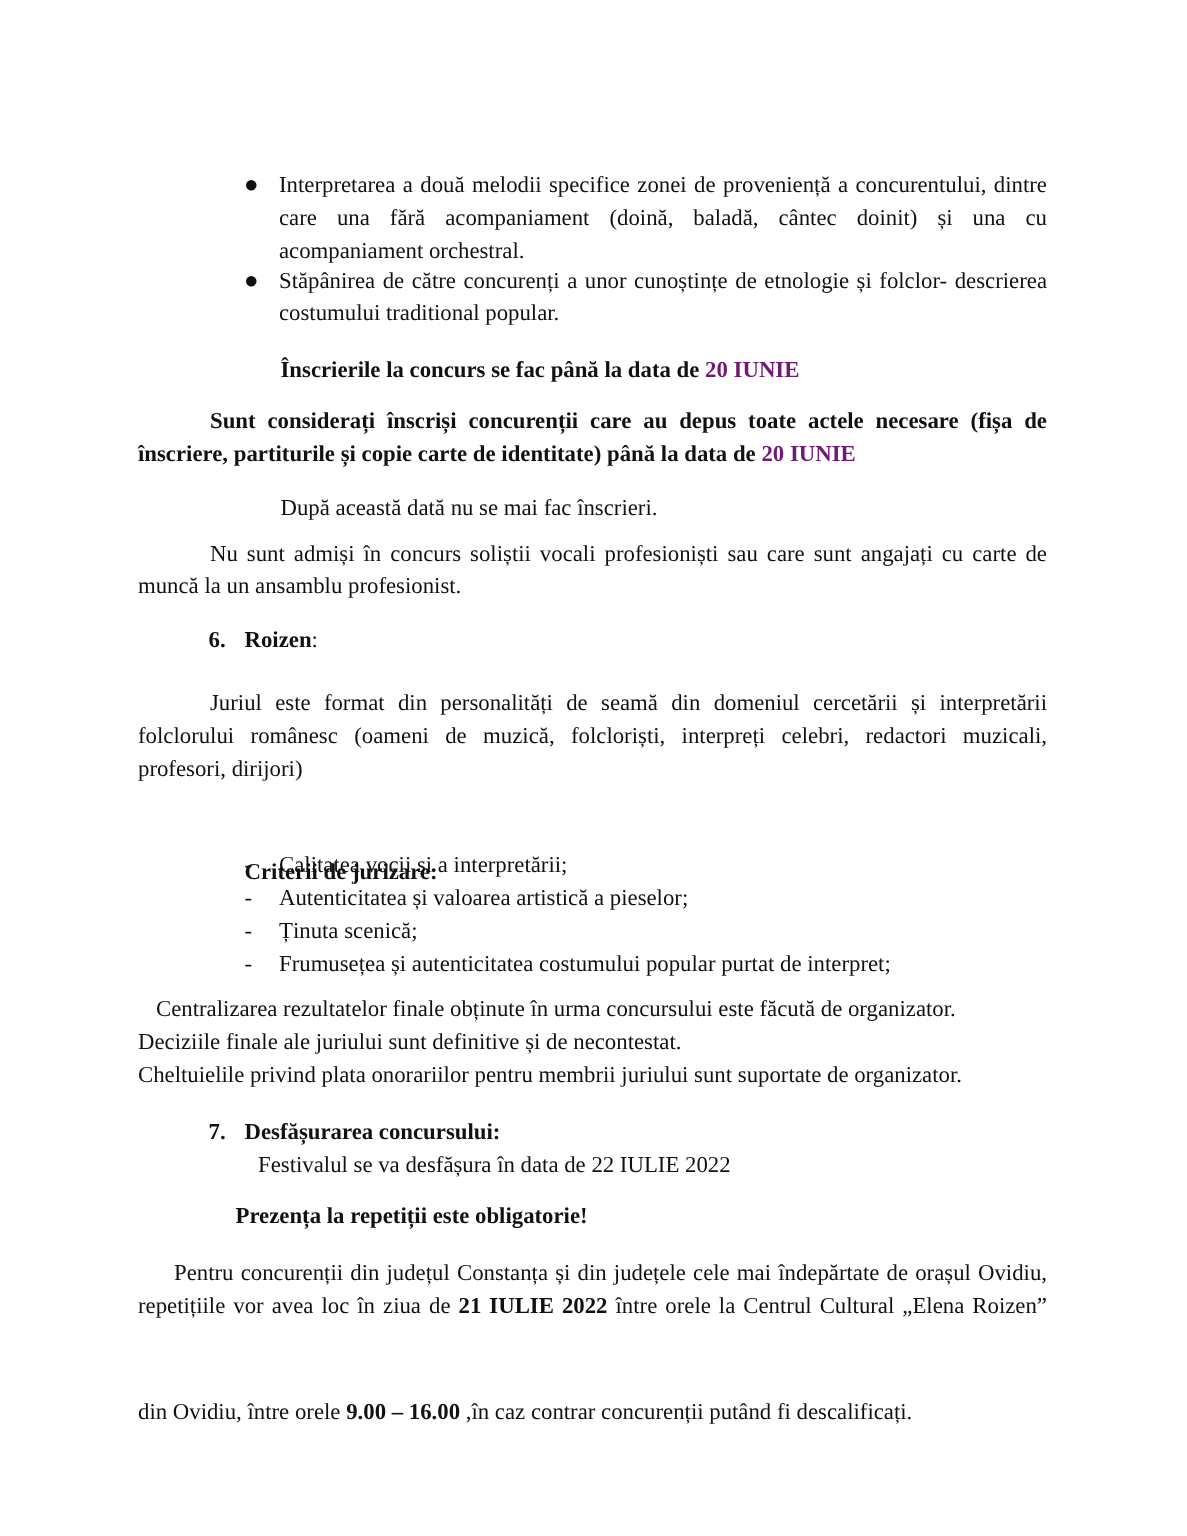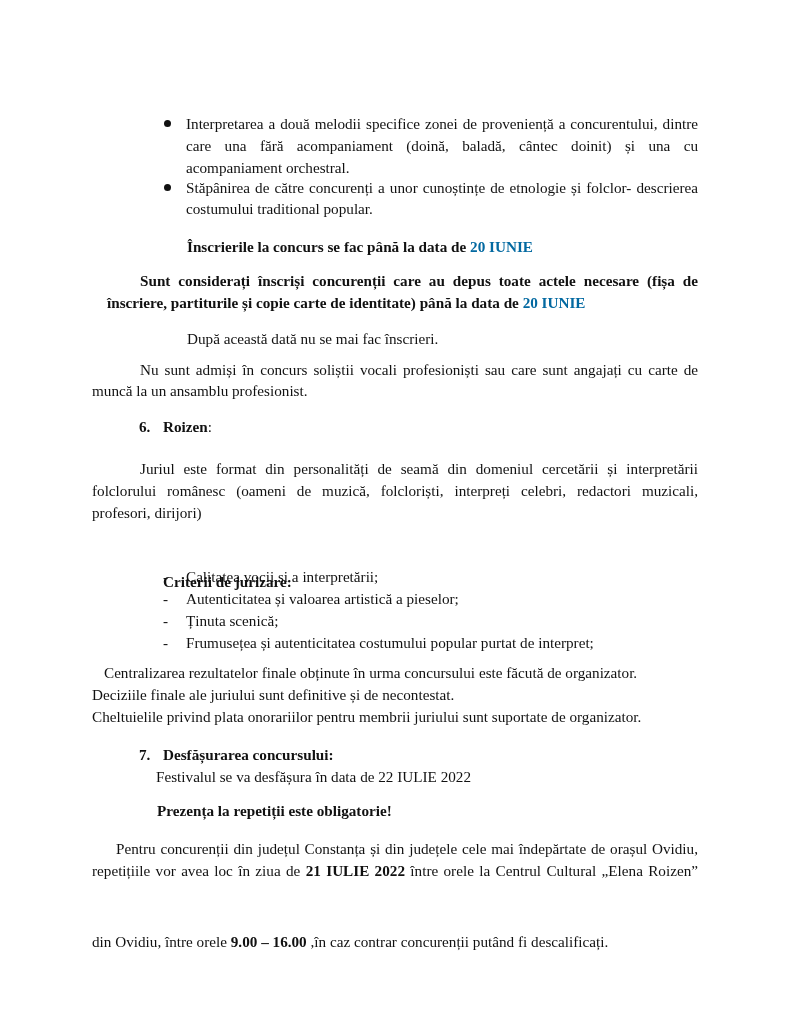--- a/index.html
+++ b/index.html
@@ -22,21 +22,21 @@
       width: 791px; height: 1024px;
     }
     .abs { position: absolute; white-space: nowrap; }
     .just {
       position: absolute;
       text-align: justify;
       text-align-last: justify;
       white-space: normal;
     }
     .b { font-weight: bold; }
-    .red { color: #0369a1; font-weight: bold; }
+    .red { color: #701a75; font-weight: bold; }
     .bullet {
       position: absolute;
       width: 7px; height: 7px;
       border-radius: 50%;
       background: #111;
     }
     .dash { position: absolute; }
     .line { line-height: 19px; }
   </style>
 </head>
@@ -53,21 +53,21 @@
     <span class="bullet" style="left:164px; top:184px;"></span>
     <div class="just line" style="left:186px; top:178px; width:512px;"><span>Stăpânirea de către concurenți a unor cunoștințe de etnologie și folclor- descrierea</span></div>
     <div class="abs line" style="left:186px; top:199px;">costumului traditional popular.</div>
   </div>
 
   <div class="abs b line" style="left:187px; top:237px;">
     <span>Înscrierile la concurs se fac până la data de </span><span class="red">20 IUNIE</span>
   </div>
 
   <div class="just b line" style="left:140px; top:271px; width:558px;"><span>Sunt considerați înscriși concurenții care au depus toate actele necesare (fișa de</span></div>
-  <div class="abs b line" style="left:92px; top:293px;margin-left:15px;">
+  <div class="abs b line" style="left:92px; top:293px;">
     <span>înscriere, partiturile și copie carte de identitate) până la data de </span><span class="red">20 IUNIE</span>
   </div>
 
   <div class="abs line" style="left:187px; top:329px;">După această dată nu se mai fac înscrieri.</div>
 
   <div class="just line" style="left:140px; top:360px; width:558px;"><span>Nu sunt admiși în concurs soliștii vocali profesioniști sau care sunt angajați cu carte de</span></div>
   <div class="abs line" style="left:92px; top:381px;text-align:center;">muncă la un ansamblu profesionist.</div>
 
   <div class="abs b line" style="left:139px; top:417px;">6.</div>
   <div class="abs line" style="left:163px; top:417px;">
@@ -90,21 +90,21 @@
     <span class="dash line" style="left:163px; top:633px;">-</span>
     <div class="abs line" style="left:186px; top:633px;">Frumusețea și autenticitatea costumului popular purtat de interpret;</div>
   </div>
 
   <div class="abs line" style="left:92px; top:663px;margin-left:12px;">Centralizarea rezultatelor finale obținute în urma concursului este făcută de organizator.</div>
   <div class="abs line" style="left:92px; top:685px;">Deciziile finale ale juriului sunt definitive și de necontestat.</div>
   <div class="abs line" style="left:92px; top:707px;">Cheltuielile privind plata onorariilor pentru membrii juriului sunt suportate de organizator.</div>
 
   <div class="abs b line" style="left:139px; top:745px;">7.</div>
   <div class="abs b line" style="left:163px; top:745px;">Desfășurarea concursului:</div>
-  <div class="abs line" style="left:156px; top:767px;">Festivalul se va desfășura în data de 22 IULIE 2022</div>
+  <div class="abs line" style="left:172px; top:767px;">Festivalul se va desfășura în data de 22 IULIE 2022</div>
 
   <div class="abs b line" style="left:157px; top:801px;">Prezența la repetiții este obligatorie!</div>
 
   <div class="just line" style="left:116px; top:839px; width:582px;"><span>Pentru concurenții din județul Constanța și din județele cele mai îndepărtate de orașul Ovidiu,</span></div>
   <div class="just line" style="left:92px; top:861px; width:606px;">
     <span>repetițiile vor avea loc în ziua de </span><span class="b">21 IULIE 2022</span><span> între orele la Centrul Cultural „Elena Roizen”</span>
   </div>
   <div class="abs line" style="left:92px; top:932px;">
     <span>din Ovidiu, între orele </span><span class="b">9.00 – 16.00</span><span> ,în caz contrar concurenții putând fi descalificați.</span>
   </div>

